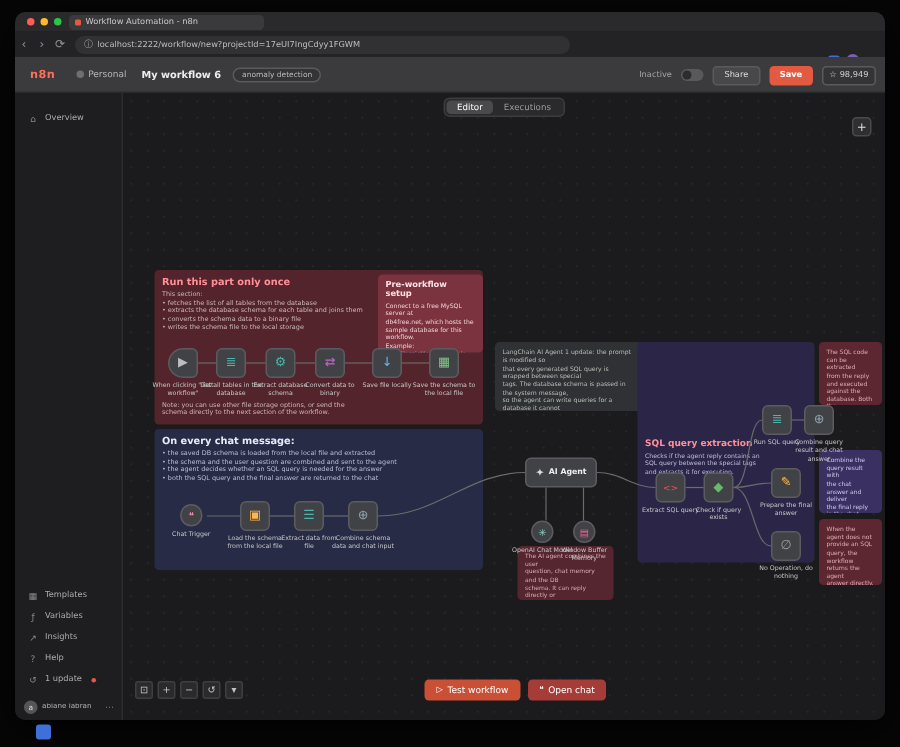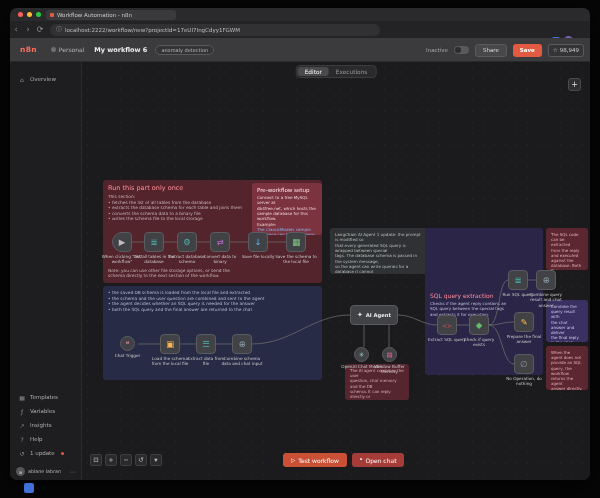--- a/index.html
+++ b/index.html
@@ -52,21 +52,21 @@
 
   
   .canvas { position:absolute; left:72px; top:54px; width:508px; height:418px; background:#1b1b1d;
     background-image:radial-gradient(circle, #2b2b2e 0.6px, transparent 0.7px); background-size:11px 11px; }
   .segwrap { position:absolute; left:50%; transform:translateX(-50%); top:3px; height:13px; background:#2a2a2c; border:1px solid #3c3c3f; border-radius:4px; display:flex; padding:1px; z-index:10; }
   .seg { height:9px; padding:0 7px; font-size:5.8px; display:flex; align-items:center; border-radius:3px; color:#9a9a9a; }
   .seg.active { background:#4a4a4d; color:#fff; }
   .addnode { position:absolute; right:9px; top:16px; width:13px; height:13px; background:#2f2f31; border:1px solid #4a4a4d; border-radius:3px; color:#ddd; font-size:8px; display:flex; align-items:center; justify-content:center; z-index:10; }
 
   .note { position:absolute; border-radius:3px; z-index:1; padding:4px 5px; overflow:hidden; }
-  .note-title { font-weight:normal; margin-bottom:2px; }
+  .note-title { font-weight:bold; margin-bottom:2px; }
   .note-body { white-space:pre-line; line-height:1.3; }
 
   .wires { position:absolute; left:0; top:0; z-index:2; pointer-events:none; }
 
   .node { position:absolute; z-index:3; width:20px; }
   .nbox { width:20px; height:20px; background:#414246; border:1px solid #5c5c60; border-radius:4px; display:flex; align-items:center; justify-content:center; font-size:8.5px; }
   .nbox.trig { border-radius:10px 4px 4px 10px; }
   .nbox.round { width:15px; height:15px; border-radius:50%; font-size:6.5px; }
   .nlabel { position:relative; left:-11px; width:42px; margin-top:2px; font-size:4.2px; line-height:1.25; text-align:center; color:#c6c6c6; }
   .node.sm { width:15px; }
@@ -201,20 +201,21 @@
 
     <div class="note" style="left:248px;top:166px;width:98px;height:46px;background:#2f3134;">
       <div class="note-body" style="font-size:4.1px;color:#b8bfb9;">LangChain AI Agent 1 update: the prompt is modified so
 that every generated SQL query is wrapped between special
 tags. The database schema is passed in the system message,
 so the agent can write queries for a database it cannot
 access directly. The reply is parsed in the next section.</div>
     </div>
 
     <div class="note" style="left:21px;top:224px;width:219px;height:94px;background:#272b46;">
+      <div class="note-title" style="font-size:6.5px;color:#e9eaf4;">On every chat message:</div>
       <div class="note-body" style="font-size:4.3px;color:#b7bcd8;">• the saved DB schema is loaded from the local file and extracted
 • the schema and the user question are combined and sent to the agent
 • the agent decides whether an SQL query is needed for the answer
 • both the SQL query and the final answer are returned to the chat</div>
     </div>
 
     <div class="note" style="left:343px;top:166px;width:118px;height:147px;background:#2b2648;">
       <div class="note-title" style="font-size:6px;color:#ff8f98;margin-top:60px;">SQL query extraction</div>
       <div class="note-body" style="font-size:4.1px;color:#c0bbdc;">Checks if the agent reply contains an
 SQL query between the special tags

